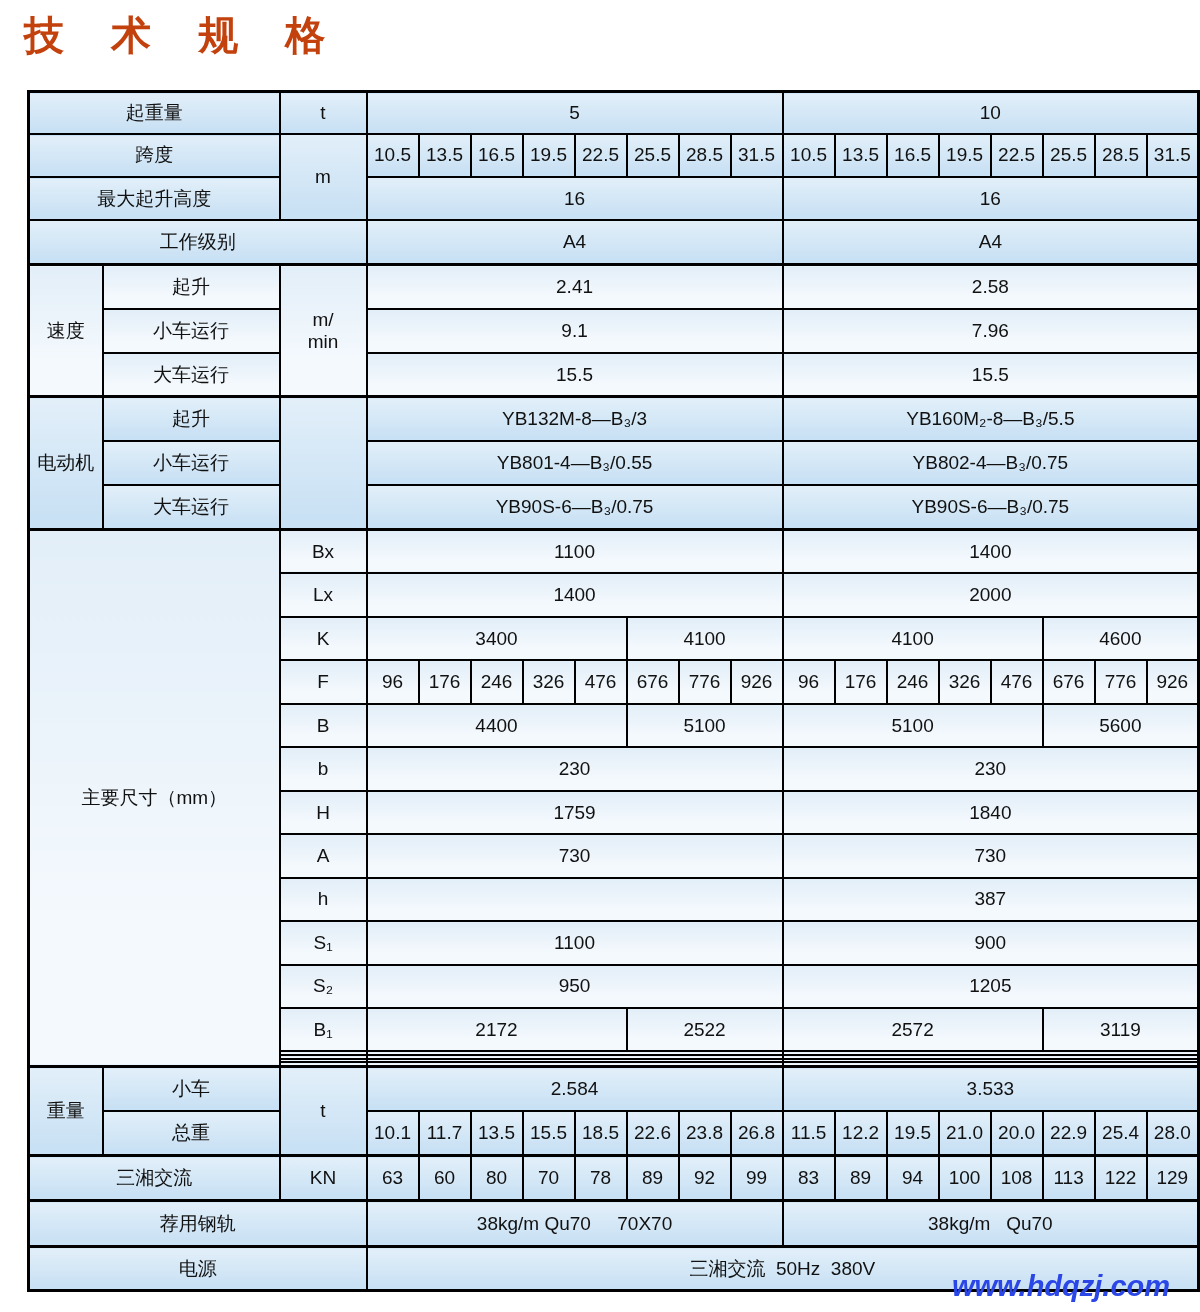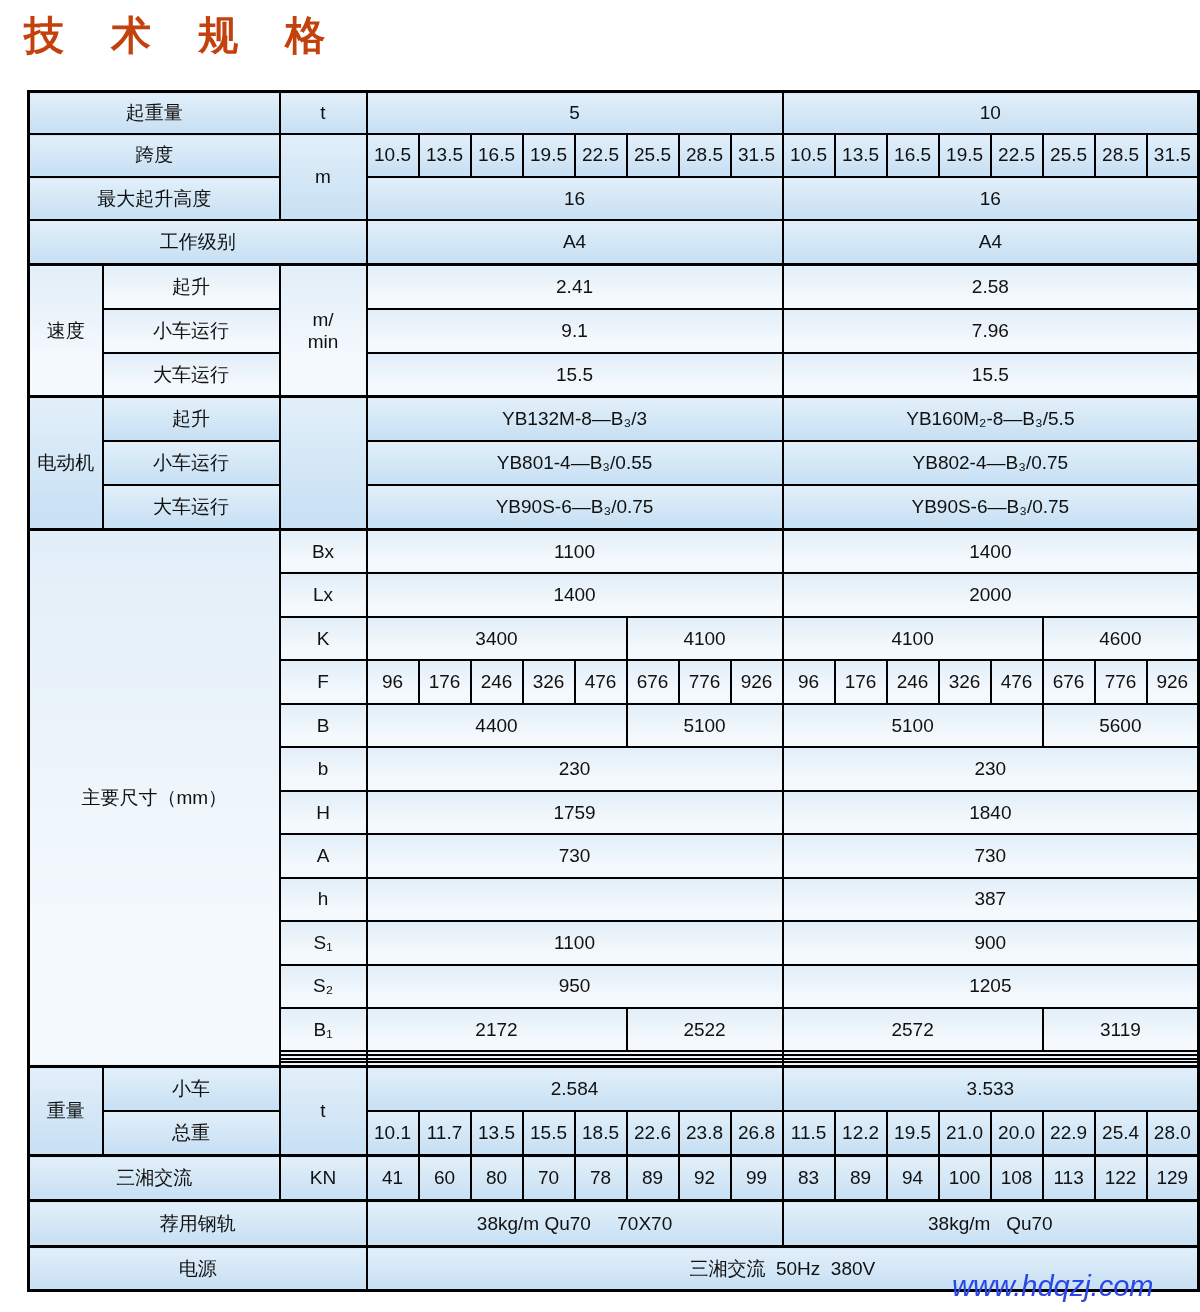--- a/index.html
+++ b/index.html
@@ -24,21 +24,21 @@
     font-size:19px;line-height:1.15;
     padding:0;overflow:hidden;
     white-space:pre-line;
   }
   tr.blue td{background:linear-gradient(180deg,#e2eff9 0%,#c9e1f4 90%);}
   tr.light td{background:linear-gradient(180deg,#e2eef8 0%,#f4f9fd 75%);}
   tr.sec td{border-top-width:3px;}
   td.L{border-left-width:3px;}
   .watermark{
     position:absolute;left:952px;top:1270px;
-    font-size:29px;font-weight:normal;font-style:italic;
+    font-size:29px;font-weight:bold;font-style:italic;
     color:#2a46e6;letter-spacing:0px;
   }
 </style>
 </head>
 <body>
 
 <h1 class="page-title">技 术 规 格</h1>
 
 <div class="table-wrap">
   <table class="spec">
@@ -258,21 +258,21 @@
           <td>19.5</td>
           <td>21.0</td>
           <td>20.0</td>
           <td>22.9</td>
           <td>25.4</td>
           <td>28.0</td>
         </tr>
         <tr class="blue sec">
           <td colspan="2">三湘交流</td>
           <td class="L">KN</td>
-          <td class="L">41</td>
+          <td class="L">63</td>
           <td>60</td>
           <td>80</td>
           <td>70</td>
           <td>78</td>
           <td>89</td>
           <td>92</td>
           <td>99</td>
           <td class="L">83</td>
           <td>89</td>
           <td>94</td>

